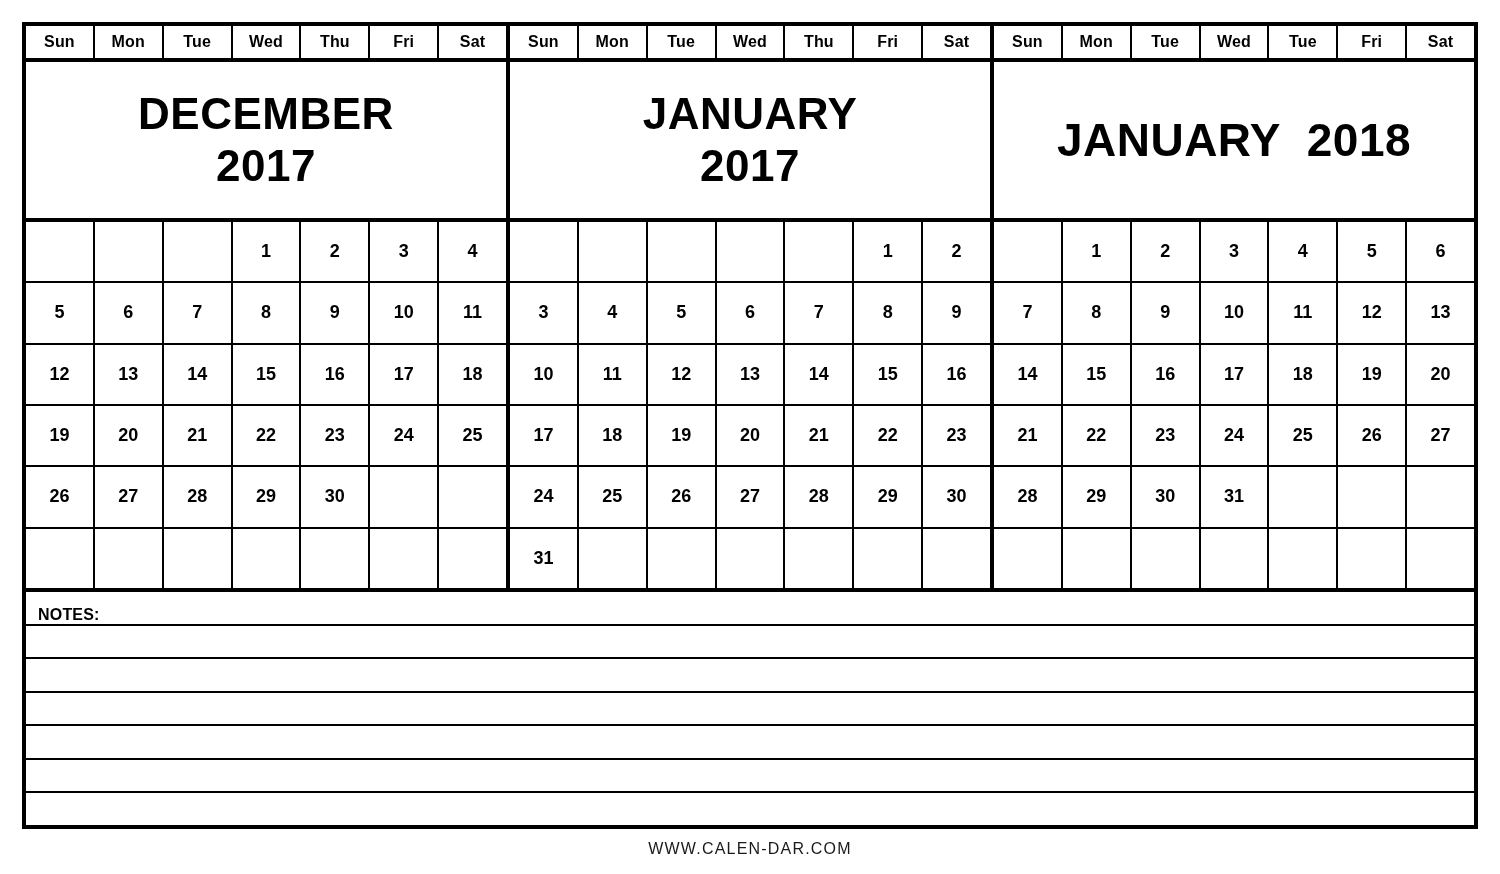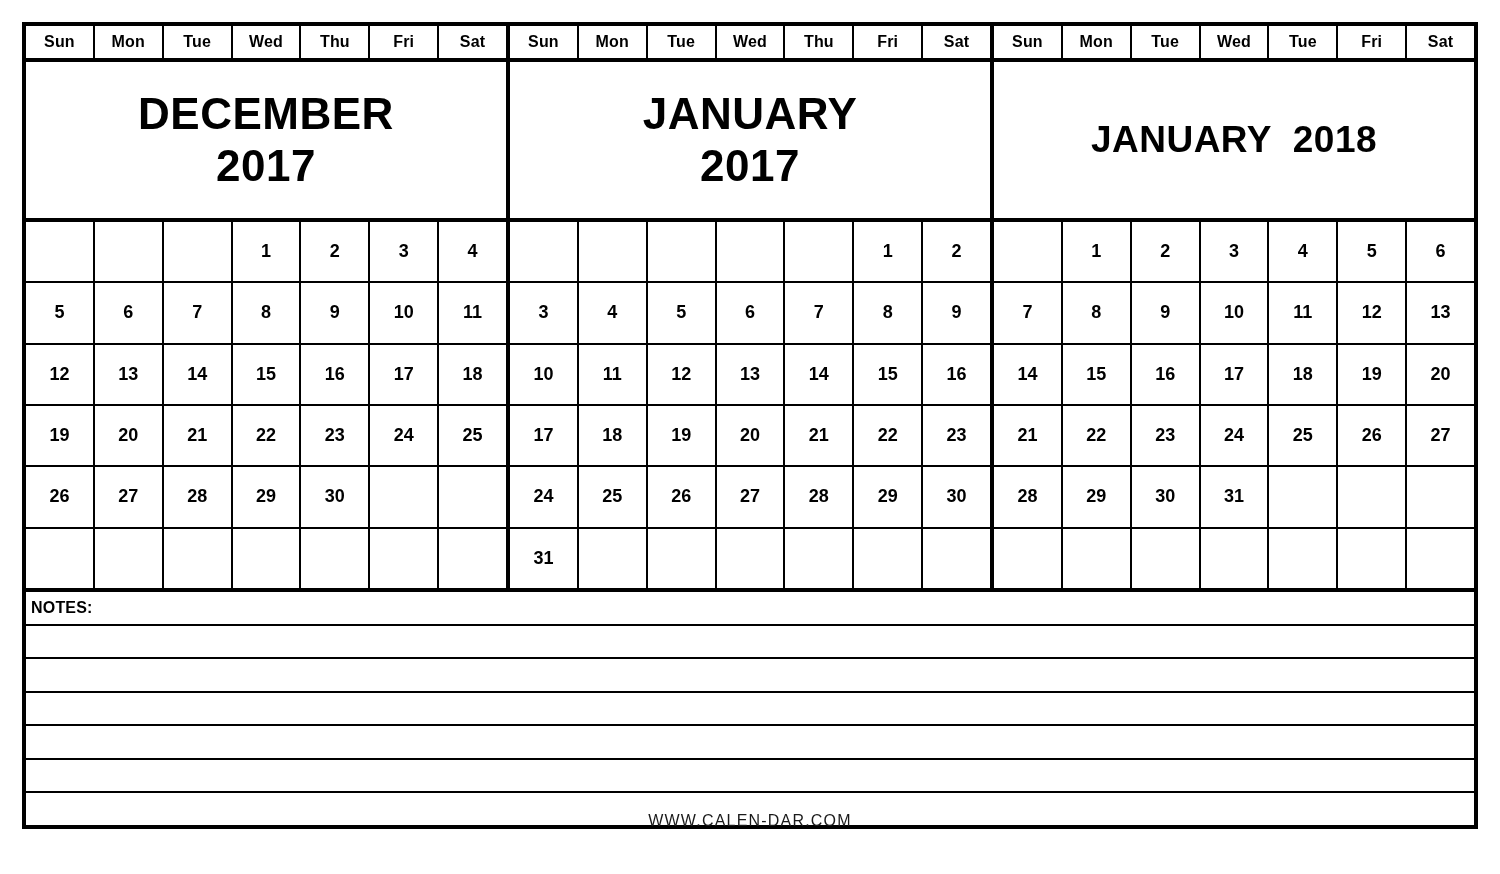--- a/index.html
+++ b/index.html
@@ -95,21 +95,21 @@
     padding: 0 8px;
   }
   .month-title .line {
     font-size: 44px;
     font-weight: bold;
     line-height: 1.18;
     letter-spacing: 0.5px;
     white-space: pre;
   }
   .month-title.single .line {
-    font-size: 37px;
+    font-size: 46px;
   }
 
   
   .date-grid {
     flex: 1 1 auto;
     display: flex;
     flex-direction: column;
   }
   .date-row {
     flex: 1 1 0;
@@ -143,38 +143,38 @@
     display: flex;
     flex-direction: column;
     box-sizing: border-box;
     border-top: 4px solid #000000;
   }
   .notes-line {
     flex: 1 1 0;
     box-sizing: border-box;
     border-bottom: 2px solid #000000;
     display: flex;
-    align-items: center;
-    padding-left: 5px;
+    align-items: flex-end;
+    padding-left: 12px;
     min-height: 0;
   }
   .notes-line:last-child {
     border-bottom: none;
   }
   .notes-label {
     font-size: 16px;
     font-weight: bold;
     letter-spacing: 0.2px;
   }
 
   
   .footer {
     position: absolute;
     left: 0;
-    top: 812px;
+    top: 840px;
     width: 1500px;
     text-align: center;
     font-size: 16px;
     font-weight: normal;
     letter-spacing: 1.2px;
     color: #1a1a1a;
   }
 </style>
 </head>
 <body>

